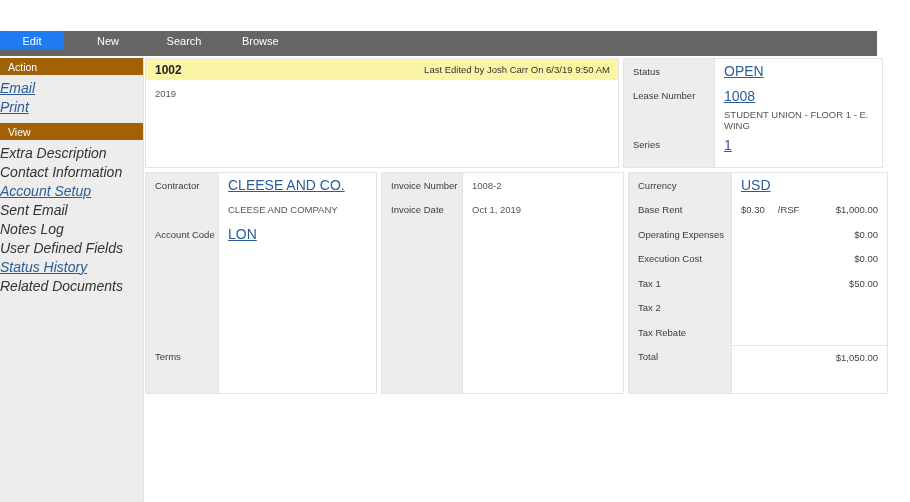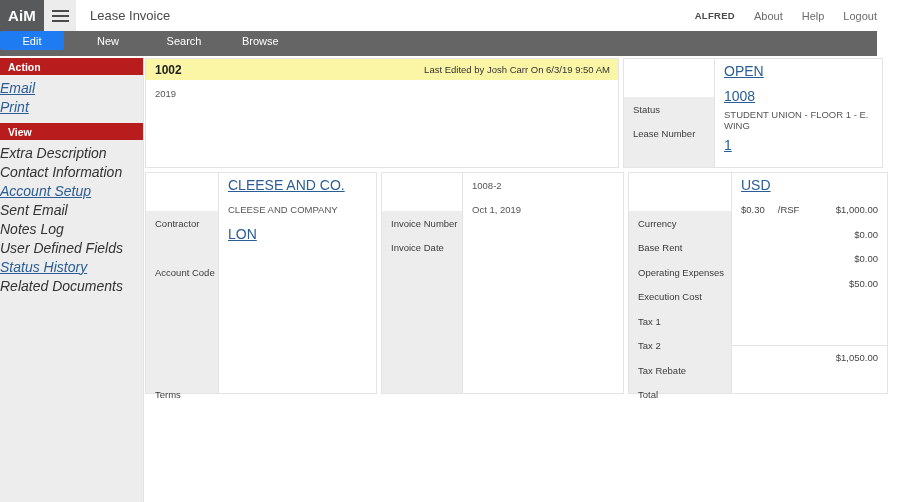--- a/index.html
+++ b/index.html
@@ -52,22 +52,22 @@
   }
   .tab.active { background: #1f7bf2; font-weight: normal; }
   .tab-spacer { width: 12px; }
 
   
   .sidebar {
     position: absolute; left: 0; top: 58px; width: 144px; height: 444px;
     background: #ededed; border-right: 1px solid #e2e2e2;
   }
   .side-header {
-    height: 17px; background: #b91c1c; color: #ffffff;
-    font-size: 10.5px; font-weight: bold; display: flex; align-items: center;
+    height: 17px; background: #a16207; color: #ffffff;
+    font-size: 10.5px; font-weight: normal; display: flex; align-items: center;
     padding-left: 8px; margin-bottom: 3px;
   }
   .side-item {
     height: 19px; display: flex; align-items: center;
     font-size: 14px; color: #333333; cursor: default; font-style: italic;
   }
   .side-item.link { color: #2a5d96; text-decoration: underline; cursor: pointer; }
   .side-gap { height: 7px; }
 
   
@@ -84,21 +84,21 @@
   .sum-head {
     height: 21px; background: #fbf6a5; display: flex; align-items: center;
     padding: 0 8px 0 9px;
   }
   .sum-id { font-size: 12px; font-weight: bold; color: #222222; }
   .sum-edited { margin-left: auto; font-size: 9.5px; color: #333333; }
   .sum-body { padding: 8px 0 0 9px; font-size: 9.5px; color: #555555; }
 
   
   .fld-panel { display: flex; }
-  .fld-labels { background: #ededed; margin-top: 38px; }
+  .fld-labels { background: #ededed; }
   .fld-values { background: #ffffff; flex: 1; border-left: 1px solid #e4e4e4; }
   .fld-row { height: 24.5px; display: flex; align-items: center; font-size: 9.5px; }
   .fld-labels .fld-row { padding-left: 9px; color: #3b3b3b; }
   .fld-values .fld-row { padding: 0 9px; color: #444444; }
   .fld-link { color: #2a5d96; text-decoration: underline; cursor: pointer; font-size: 14px; }
   .fld-plain { color: #555555; }
   .amount { margin-left: auto; text-align: right; }
   .rate { color: #444444; }
   .rate-unit { margin-left: 13px; color: #444444; }
   .sep-top { border-top: 1px solid #e4e4e4; }
@@ -113,37 +113,20 @@
   .invoice-panel .fld-labels { width: 80px; }
 
   .money-panel { width: 260px; height: 222px; }
   .money-panel .fld-labels { width: 102px; }
 </style>
 </head>
 <body>
 
 <div id="app">
 
-  <div class="topbar">
-    <div class="logo-box">
-      <span class="logo-text">AiM</span>
-    </div>
-    <div class="hamburger-box">
-      <i></i>
-      <i></i>
-      <i></i>
-    </div>
-    <div class="app-title">Lease Invoice</div>
-    <div class="topbar-right">
-      <span class="user-name">ALFRED</span>
-      <span class="top-link">About</span>
-      <span class="top-link">Help</span>
-      <span class="top-link">Logout</span>
-    </div>
-  </div>
 
   <div class="navbar">
     <div class="tab active">Edit</div>
     <div class="tab-spacer"></div>
     <div class="tab">New</div>
     <div class="tab-spacer"></div>
     <div class="tab">Search</div>
     <div class="tab-spacer"></div>
     <div class="tab">Browse</div>
   </div>

